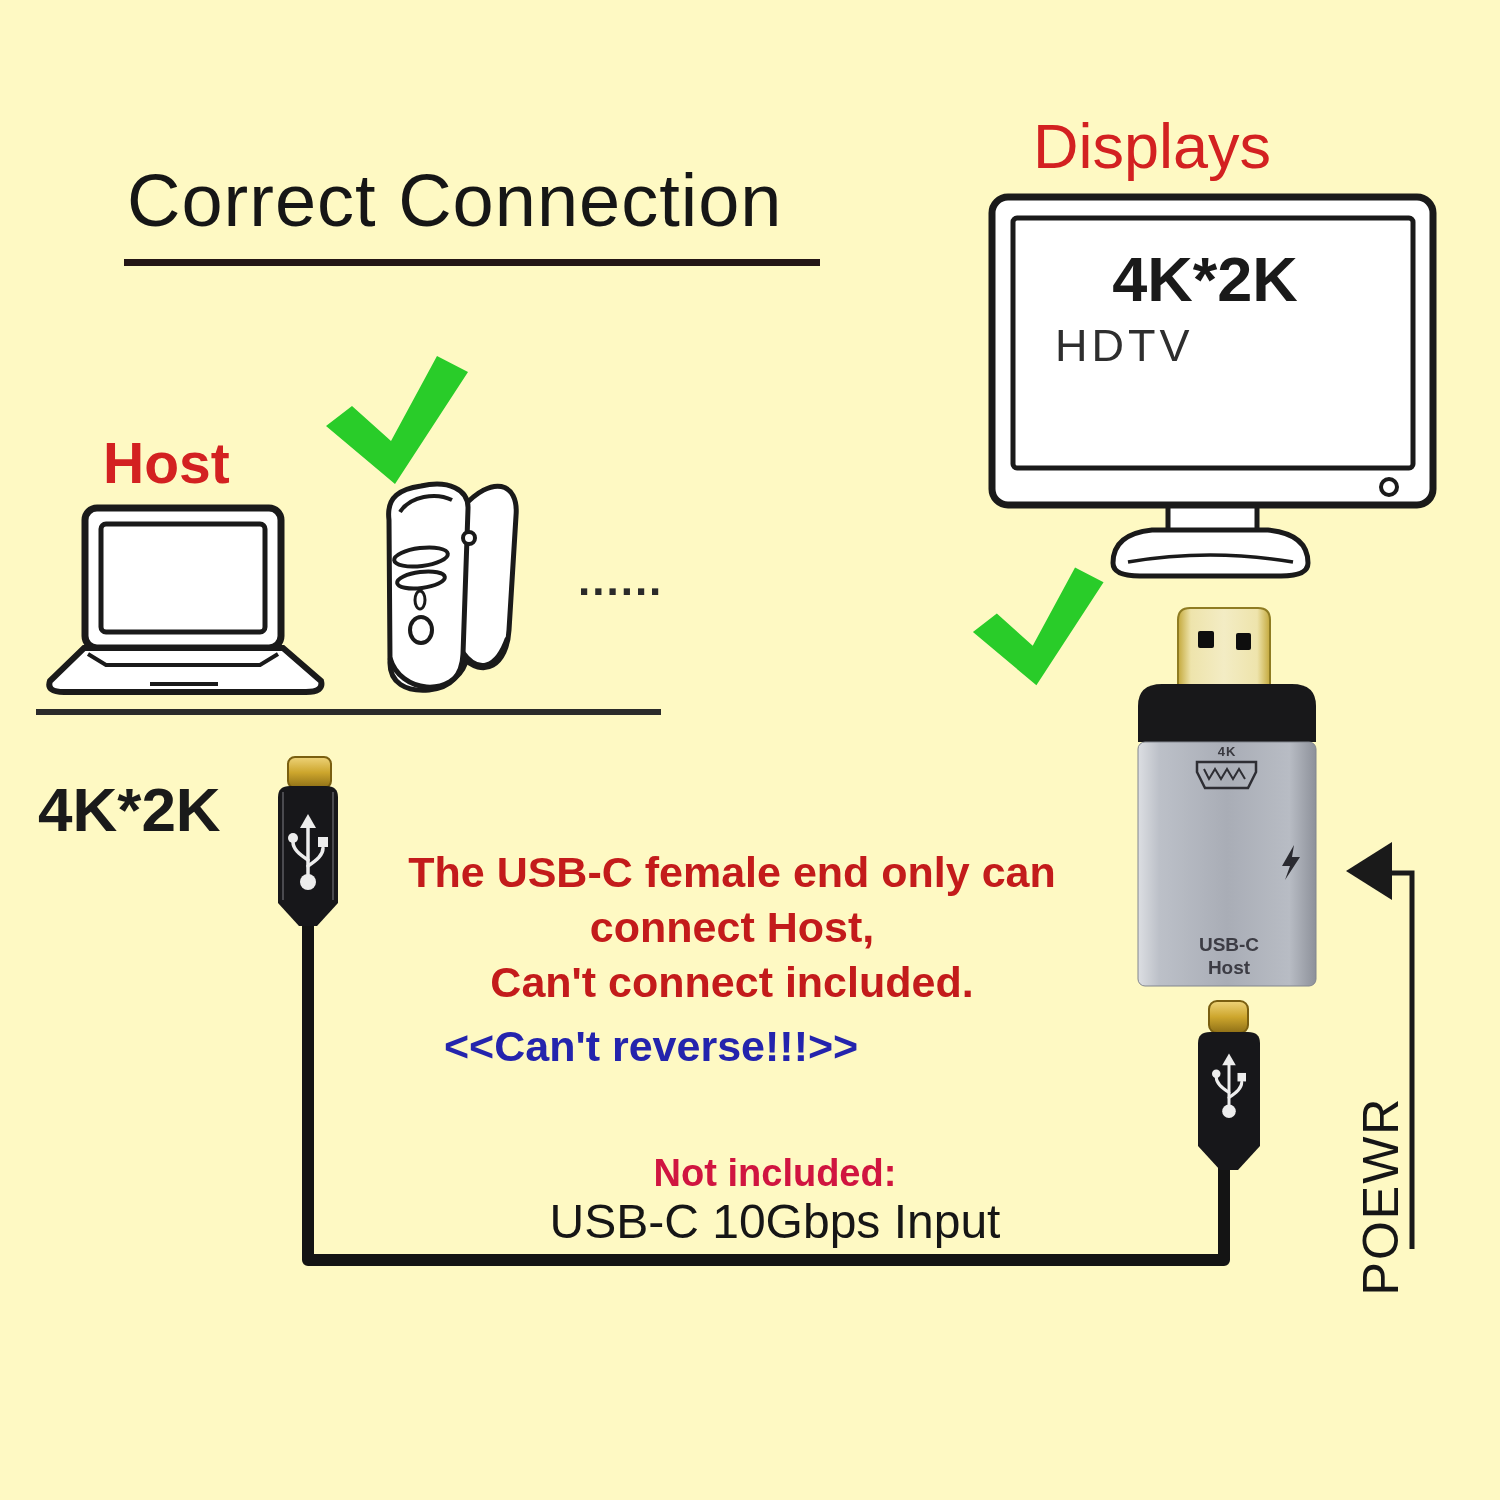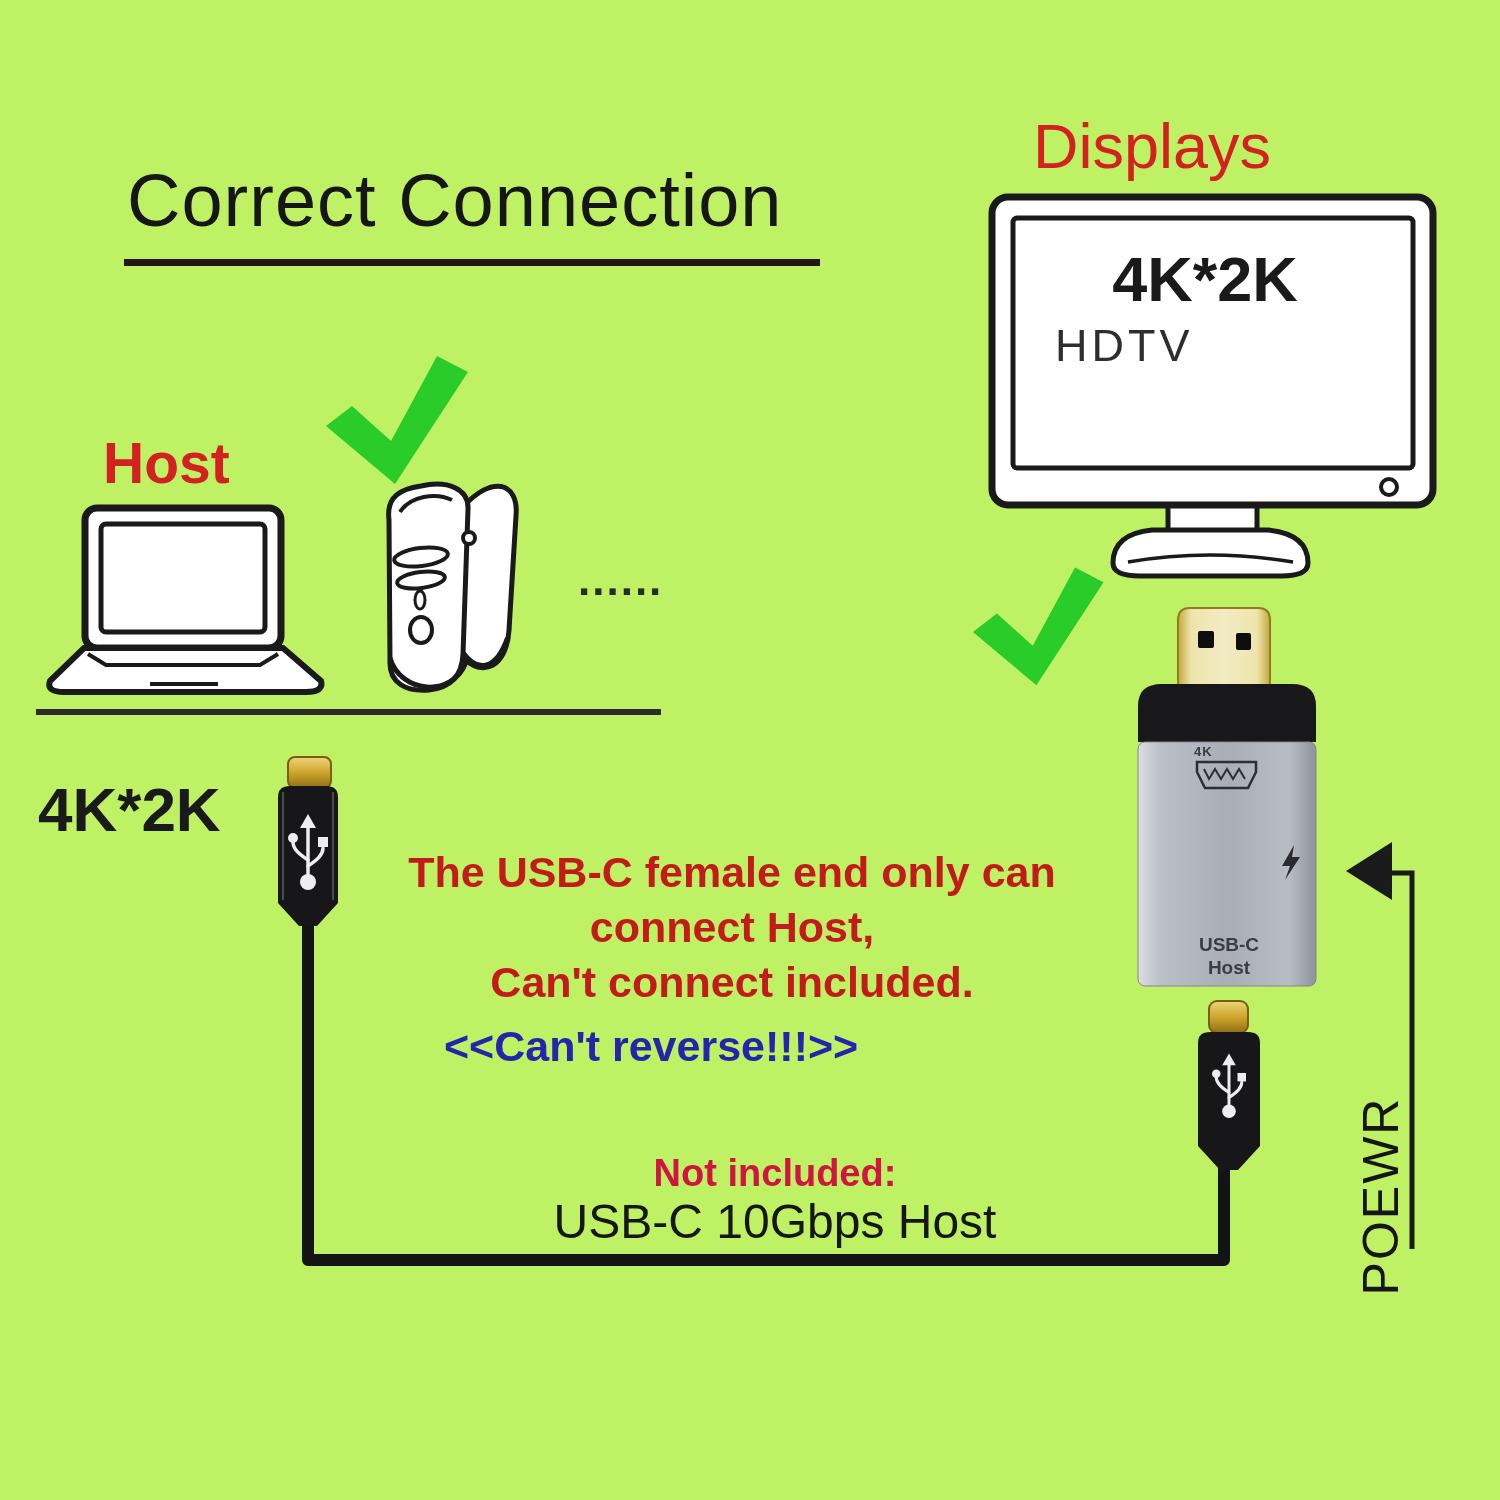--- a/index.html
+++ b/index.html
@@ -1,33 +1,33 @@
 <!DOCTYPE html>
 <html><head>
 <meta charset="utf-8">
 <style>
   html,body{margin:0;padding:0;background:#ffffff;}
-  #canvas{position:relative;width:1500px;height:1500px;background:#bef264;overflow:hidden;
+  #canvas{position:relative;width:1500px;height:1500px;background:#fef9c3;overflow:hidden;
           font-family:"Liberation Sans", sans-serif;}
   .abs{position:absolute;}
   .txt{white-space:nowrap;}
   #title{left:127px;top:158px;font-size:74px;color:#161616;letter-spacing:1px;}
   #title-underline{left:124px;top:259px;width:696px;height:7px;background:#241616;}
   #displays-label{left:1033px;top:110px;width:345px;text-align:left;font-size:63px;color:#d32121;}
   #monitor-res{left:1055px;top:243px;width:300px;text-align:center;font-size:63px;font-weight:700;color:#1a1a1a;}
   #monitor-hdtv{left:1055px;top:320px;width:300px;text-align:left;font-size:45px;color:#2e2e2e;letter-spacing:4px;}
   #host-label{left:103px;top:430px;font-size:57px;font-weight:700;color:#d32121;}
   #host-res{left:38px;top:774px;font-size:62px;font-weight:700;color:#1a1a1a;}
   #ellipsis{left:578px;top:556px;font-size:44px;font-weight:700;color:#2a2a2a;letter-spacing:2px;line-height:48px;}
   #warning{left:382px;top:845px;width:700px;text-align:center;font-size:43px;font-weight:700;
            color:#c31b1b;line-height:55px;}
   #reverse-note{left:444px;top:1022px;width:600px;font-size:43px;font-weight:700;color:#2424ad;}
   #not-included{left:575px;top:1152px;width:400px;text-align:center;font-size:38px;font-weight:700;color:#d01540;}
   #cable-name{left:545px;top:1194px;width:460px;text-align:center;font-size:48px;color:#161616;}
-  #adapter-top-label{left:1194px;top:744px;width:66px;text-align:left;font-size:13px;font-weight:700;color:#3a3a40;letter-spacing:1px;}
+  #adapter-top-label{left:1194px;top:744px;width:66px;text-align:center;font-size:13px;font-weight:700;color:#3a3a40;letter-spacing:1px;}
   #usbc-input-label{left:1169px;top:933px;width:120px;text-align:center;font-size:19px;font-weight:700;
                     color:#3c3c44;line-height:23px;}
   #poewr{left:1268px;top:1170px;width:220px;height:52px;text-align:center;font-size:50px;color:#161616;
          letter-spacing:2px;transform:rotate(-90deg);}
   svg{position:absolute;left:0;top:0;}
 </style>
 </head>
 <body>
 
 <div id="canvas">
@@ -147,21 +147,21 @@
   <div class="abs txt" id="host-res">4K*2K</div>
 
   <div class="abs" id="warning">
     <div>The USB-C female end only can</div>
     <div>connect Host,</div>
     <div>Can't connect included.</div>
   </div>
   <div class="abs" id="reverse-note">&lt;&lt;Can't reverse!!!&gt;&gt;</div>
 
   <div class="abs" id="not-included">Not included:</div>
-  <div class="abs" id="cable-name">USB-C 10Gbps Host</div>
+  <div class="abs" id="cable-name">USB-C 10Gbps Input</div>
 
   <div class="abs" id="adapter-top-label">4K</div>
   <div class="abs" id="usbc-input-label">
     <div>USB-C</div>
     <div>Host</div>
   </div>
 
   <div class="abs" id="poewr">POEWR</div>
 </div>
 

